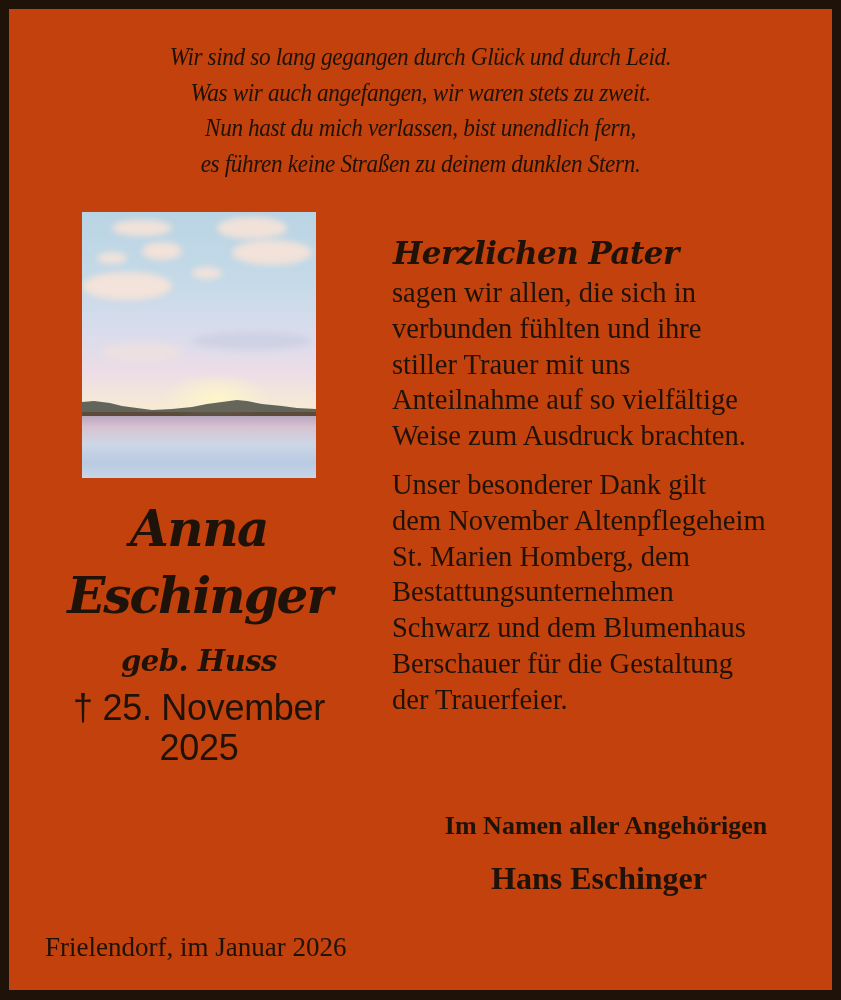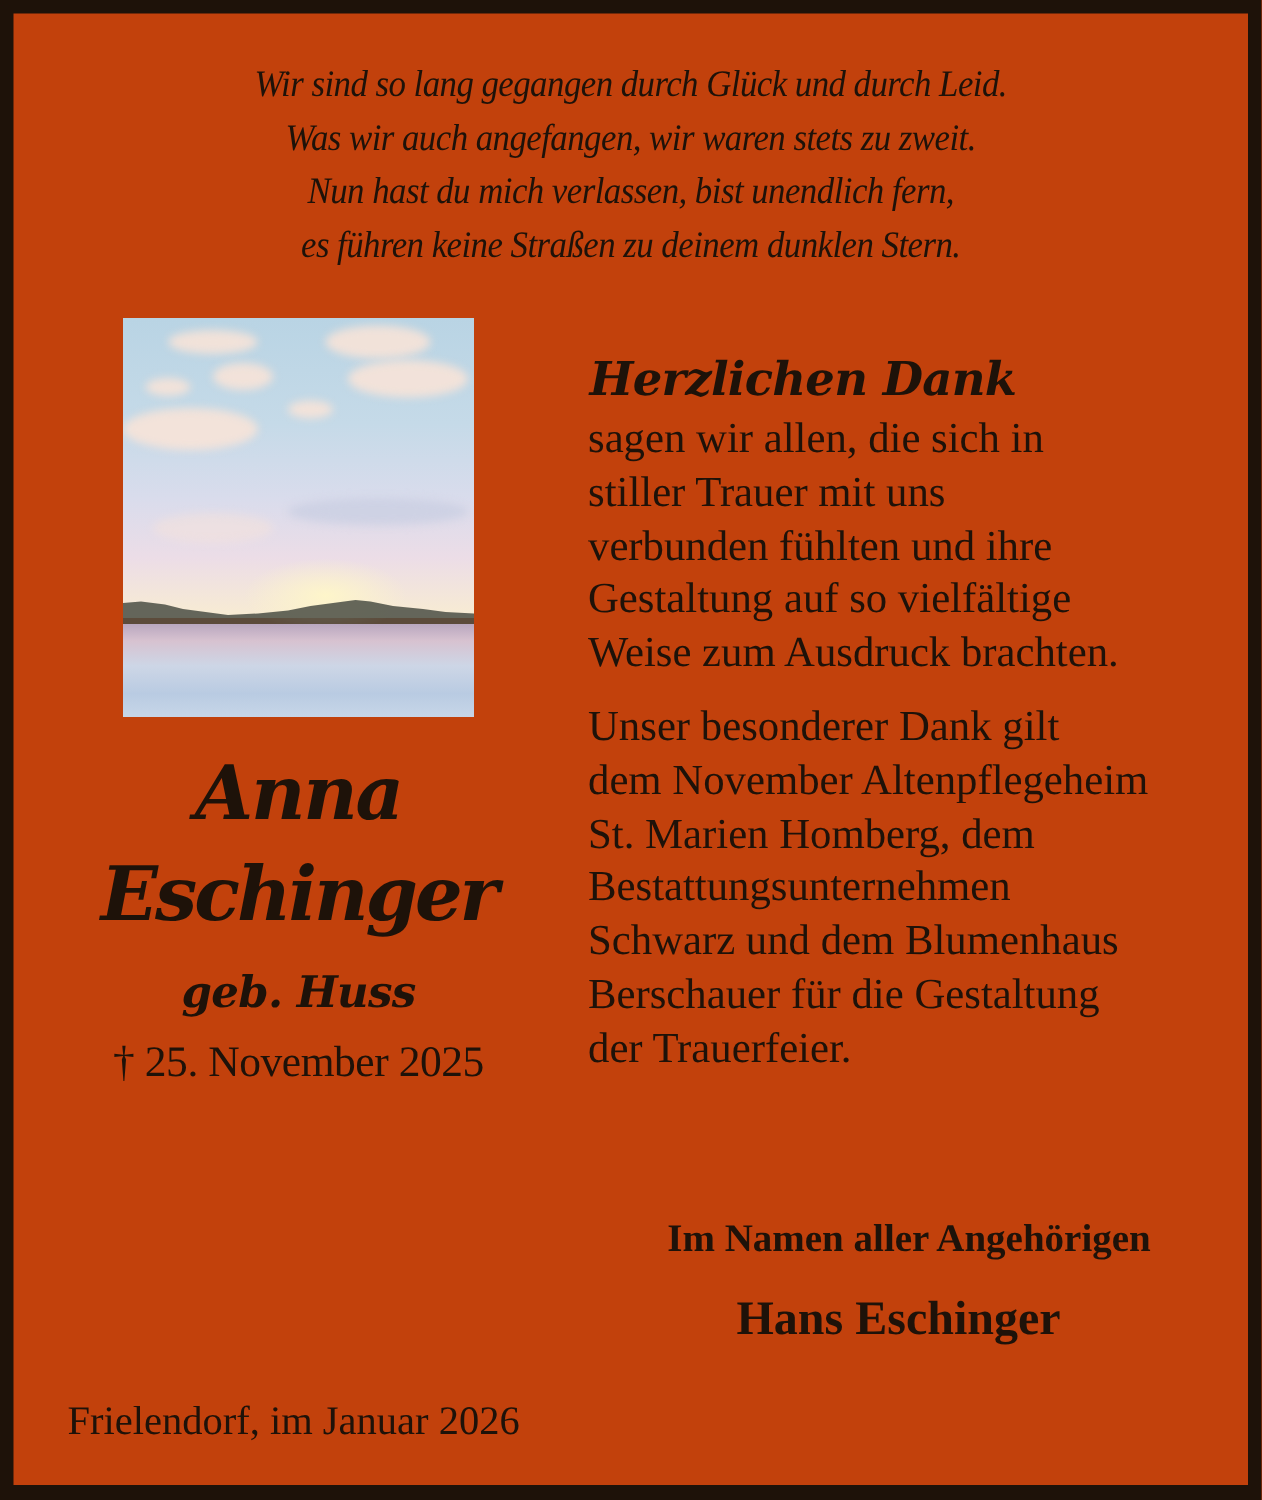--- a/index.html
+++ b/index.html
@@ -80,22 +80,22 @@
     }
     .maiden {
       top: 632px;
       font-family: "DejaVu Serif", serif;
       font-style: italic; font-weight: bold;
       font-size: 29px; line-height: 40px;
       letter-spacing: -0.5px;
     }
     .death-date {
       top: 679px;
-      font-family: Liberation Serif, serif;
-      font-size: 29px; line-height: 40px;
+      font-family: Liberation Sans, sans-serif;
+      font-size: 36px; line-height: 40px;
       letter-spacing: -0.3px;
     }
 
     .thanks {
       position: absolute;
       left: 382px; top: 222px;
       width: 430px;
     }
     .thanks-title {
       font-family: "DejaVu Serif", serif;
@@ -159,26 +159,26 @@
     </svg>
     <div class="water"></div>
   </div>
 
   <div class="deceased name-first">Anna</div>
   <div class="deceased name-last">Eschinger</div>
   <div class="deceased maiden">geb. Huss</div>
   <div class="deceased death-date">† 25. November 2025</div>
 
   <div class="thanks">
-    <div class="thanks-title">Herzlichen Dank</div>
+    <div class="thanks-title">Herzlichen Pater</div>
     <div class="thanks-body">
       <div>sagen wir allen, die sich in</div>
+      <div>verbunden fühlten und ihre</div>
       <div>stiller Trauer mit uns</div>
-      <div>verbunden fühlten und ihre</div>
-      <div>Gestaltung auf so vielfältige</div>
+      <div>Anteilnahme auf so vielfältige</div>
       <div>Weise zum Ausdruck brachten.</div>
     </div>
     <div class="thanks-body second">
       <div>Unser besonderer Dank gilt</div>
       <div>dem November Altenpflegeheim</div>
       <div>St. Marien Homberg, dem</div>
       <div>Bestattungsunternehmen</div>
       <div>Schwarz und dem Blumenhaus</div>
       <div>Berschauer für die Gestaltung</div>
       <div>der Trauerfeier.</div>

